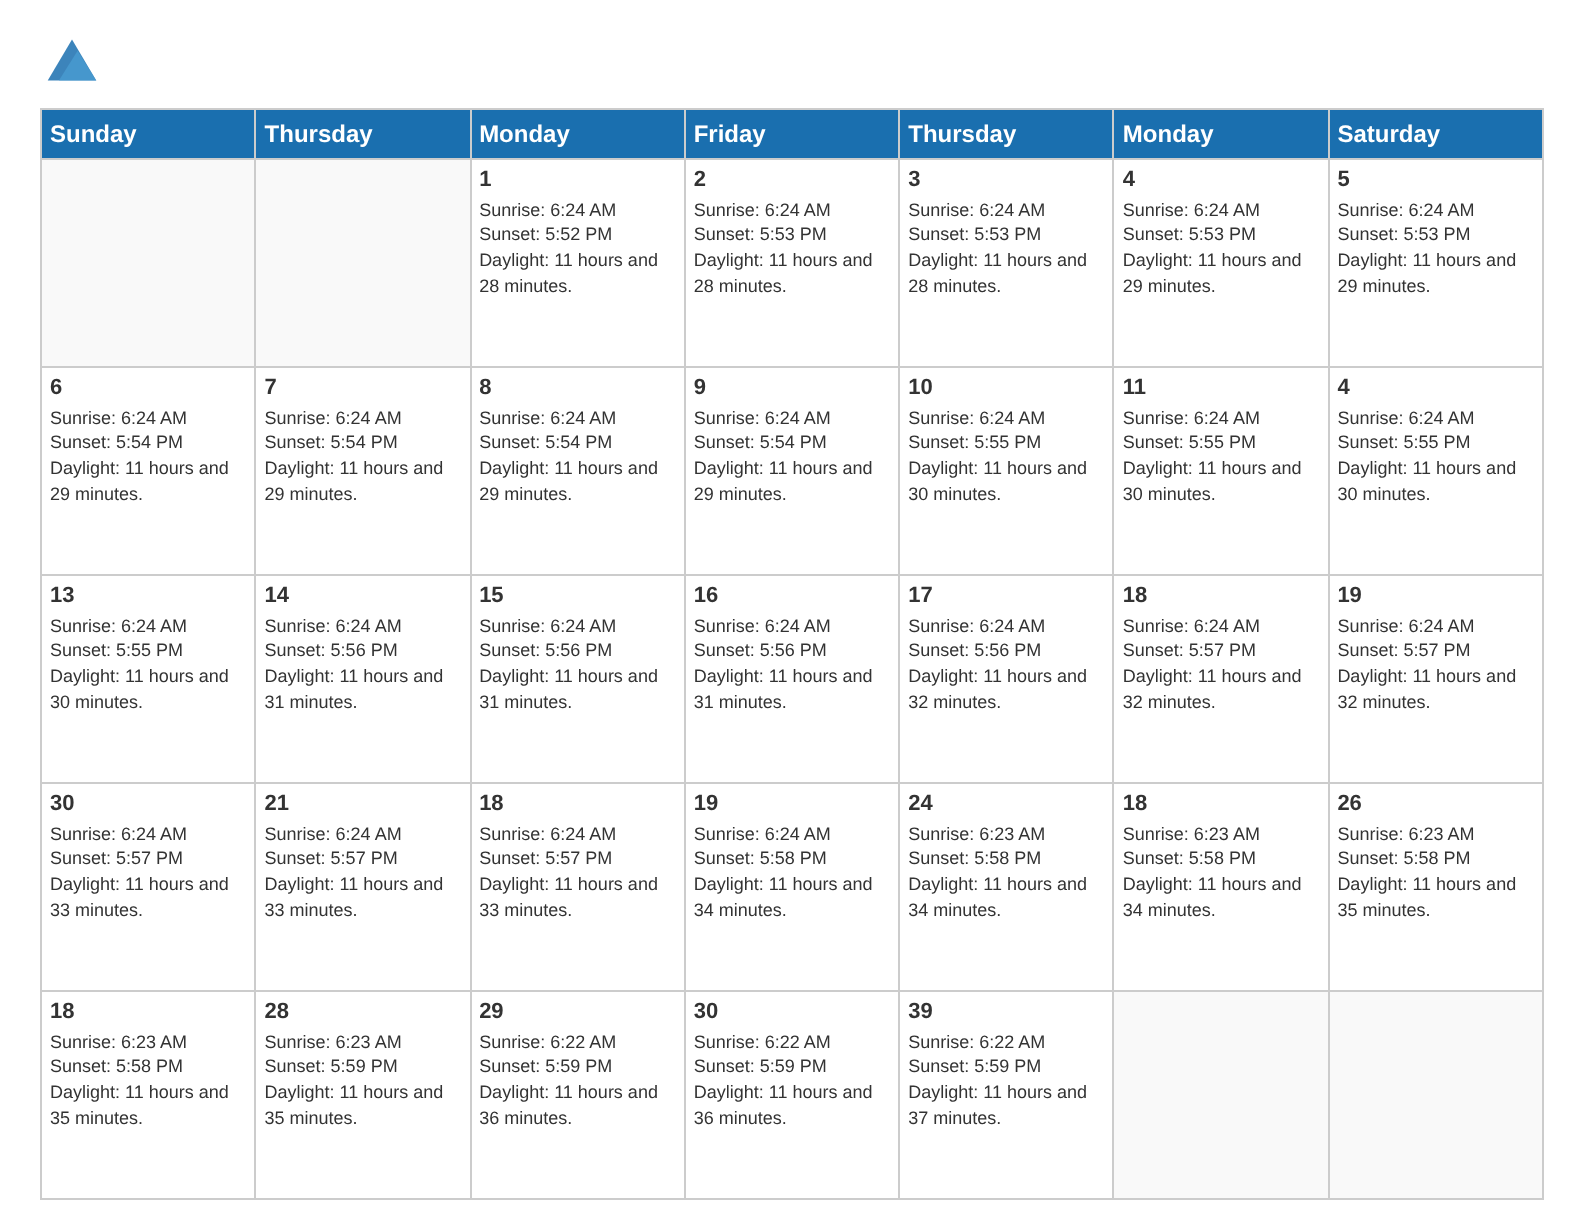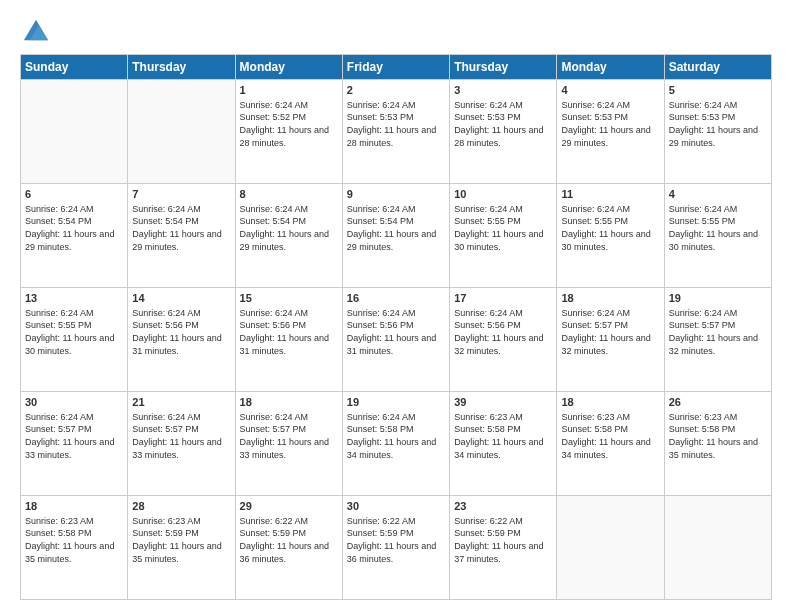--- a/index.html
+++ b/index.html
@@ -275,21 +275,21 @@
 Sunset: 5:57 PM
 Daylight: 11 hours and 33 minutes.</div>
           </td>
           <td>
             <span class="day-num">19</span>
             <div class="day-info">Sunrise: 6:24 AM
 Sunset: 5:58 PM
 Daylight: 11 hours and 34 minutes.</div>
           </td>
           <td>
-            <span class="day-num">39</span>
+            <span class="day-num">24</span>
             <div class="day-info">Sunrise: 6:23 AM
 Sunset: 5:58 PM
 Daylight: 11 hours and 34 minutes.</div>
           </td>
           <td>
             <span class="day-num">18</span>
             <div class="day-info">Sunrise: 6:23 AM
 Sunset: 5:58 PM
 Daylight: 11 hours and 34 minutes.</div>
           </td>
@@ -319,21 +319,21 @@
 Sunset: 5:59 PM
 Daylight: 11 hours and 36 minutes.</div>
           </td>
           <td>
             <span class="day-num">30</span>
             <div class="day-info">Sunrise: 6:22 AM
 Sunset: 5:59 PM
 Daylight: 11 hours and 36 minutes.</div>
           </td>
           <td>
-            <span class="day-num">23</span>
+            <span class="day-num">39</span>
             <div class="day-info">Sunrise: 6:22 AM
 Sunset: 5:59 PM
 Daylight: 11 hours and 37 minutes.</div>
           </td>
           <td class="empty"></td>
           <td class="empty"></td>
         </tr>
       </tbody>
   </table>
 </div>

